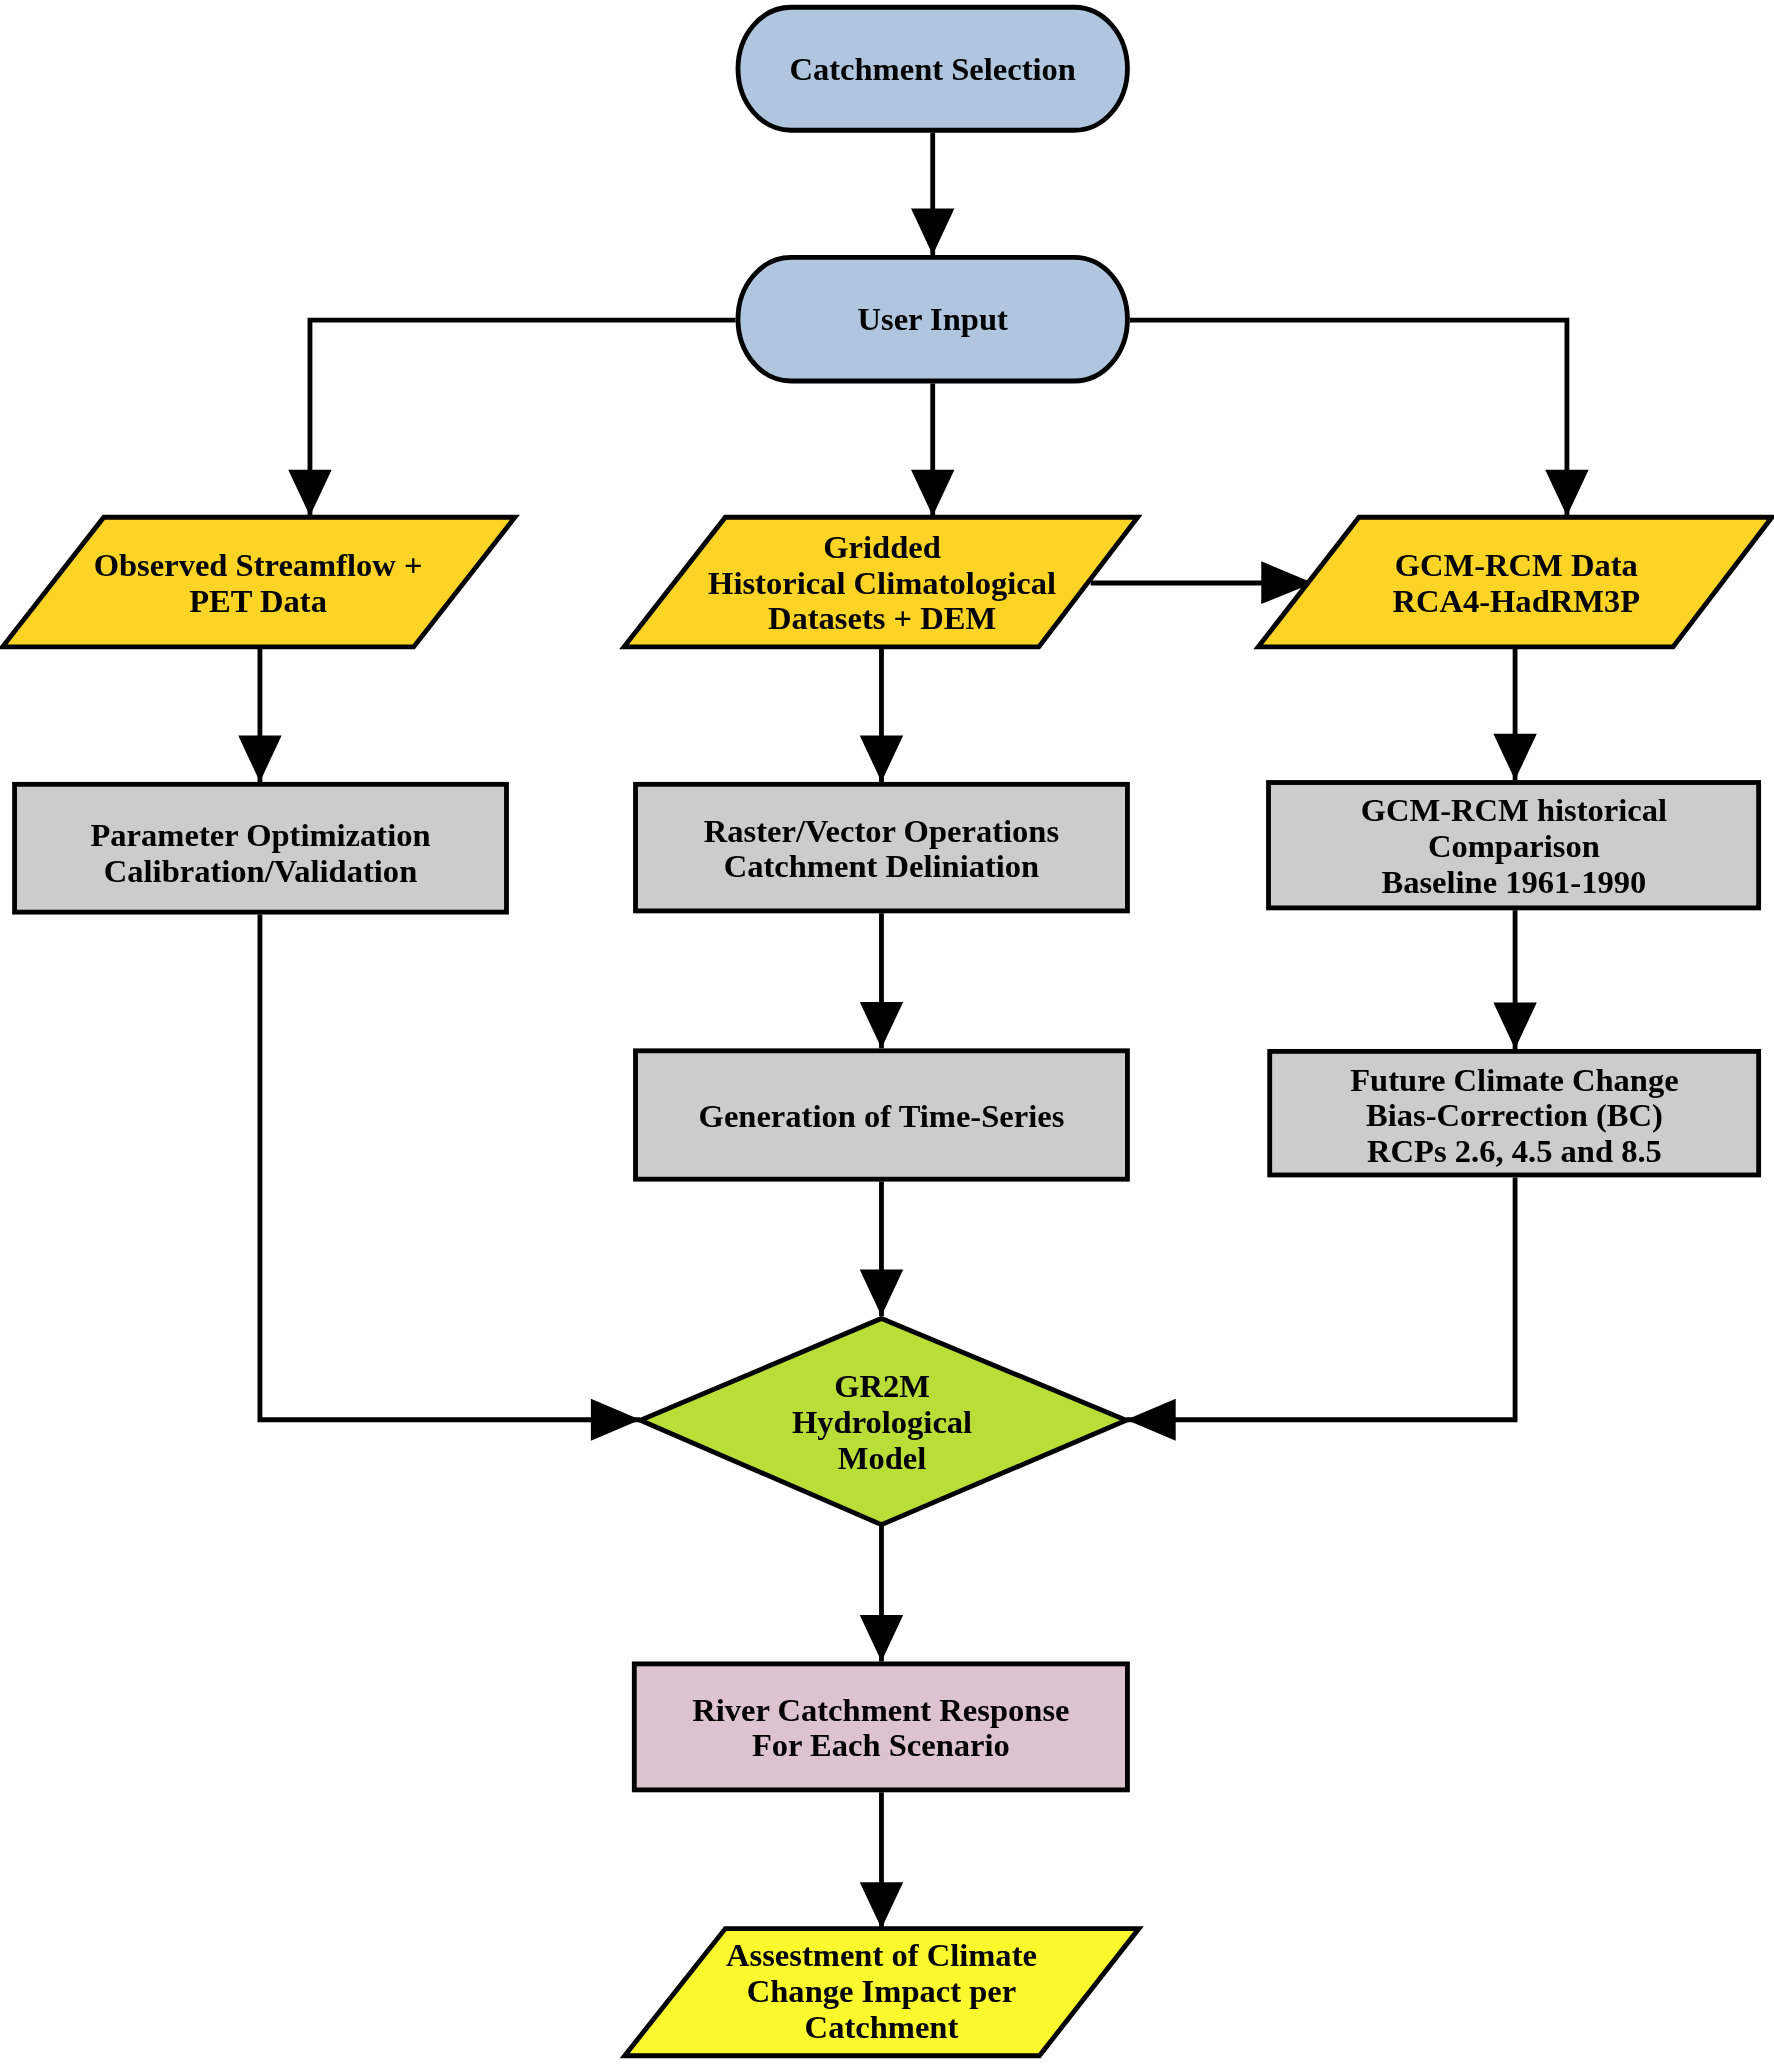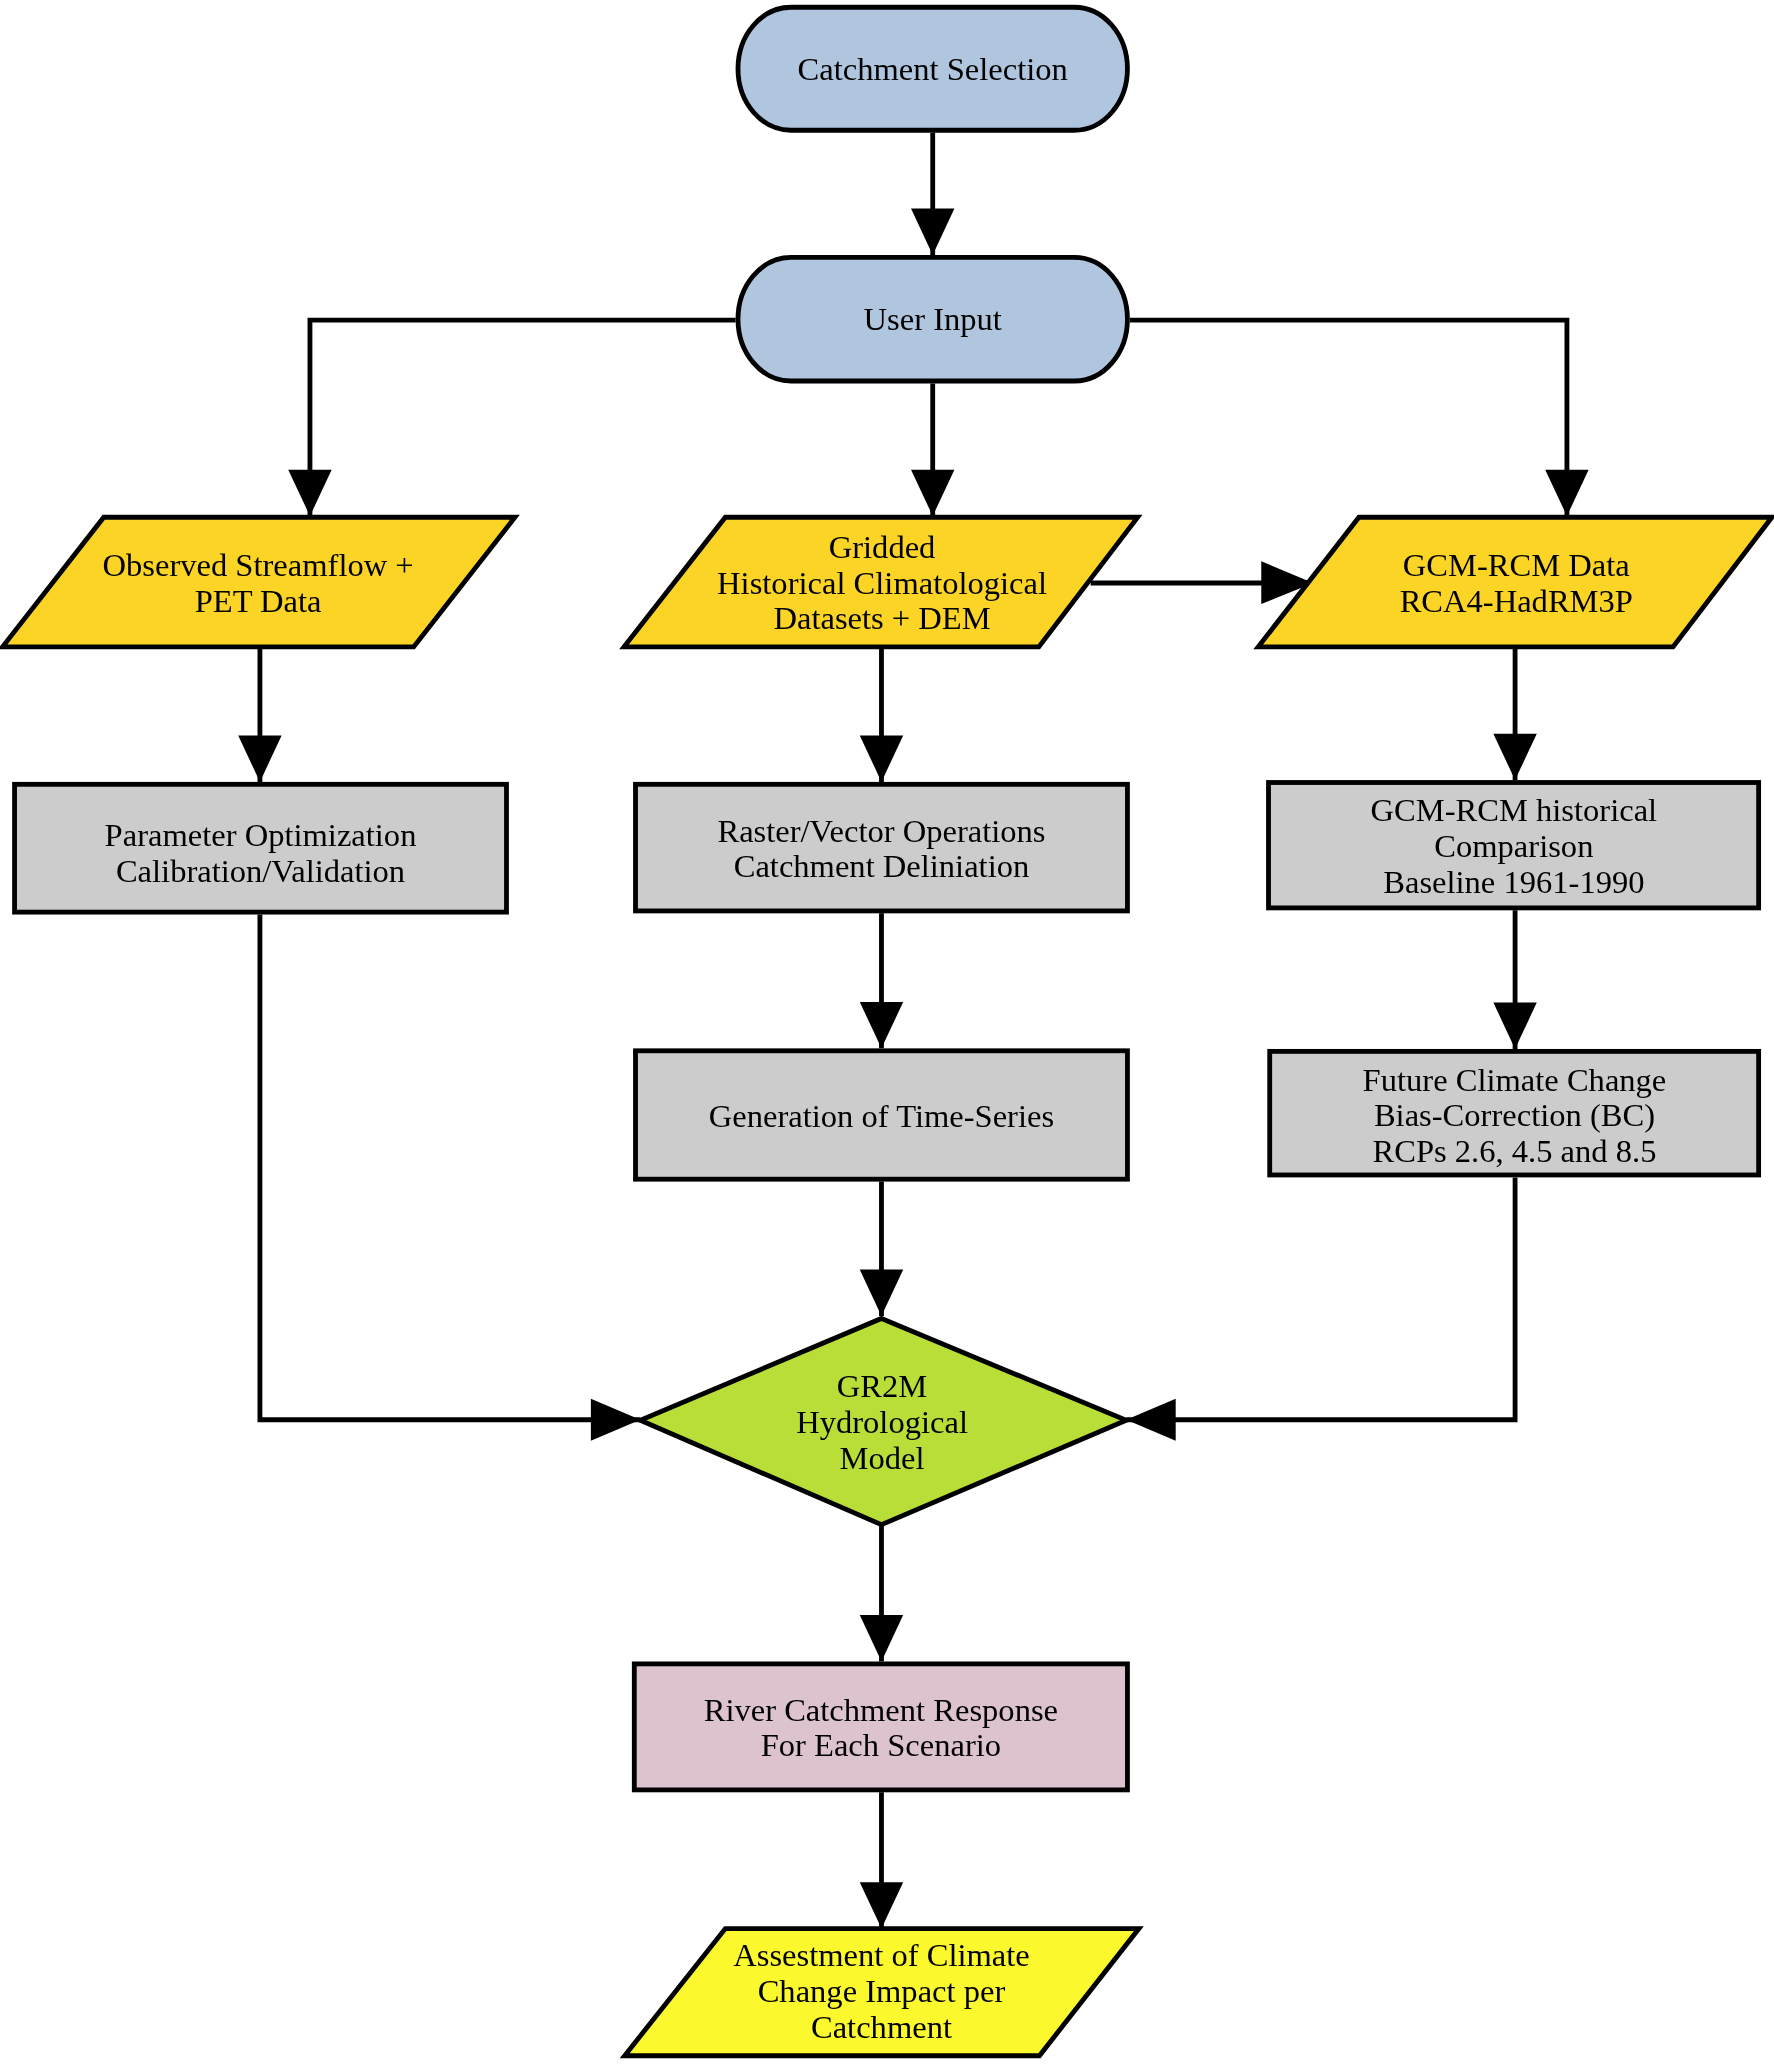--- a/index.html
+++ b/index.html
@@ -1,19 +1,19 @@
 <!DOCTYPE html>
 <html style="font-size:9.6px"><head>
 <meta charset="utf-8">
 <title>Hydrological Modelling Workflow Flowchart</title>
 <style>
   html,body{margin:0;padding:0;background:#ffffff;}
   body{width:1775px;height:2066px;overflow:hidden;
        font-family:"Liberation Serif","DejaVu Serif",serif;}
-  #stage{position:relative;width:1775px;height:2066px;background:#ffffff;overflow:hidden;}
+  #stage{position:relative;width:1775px;height:2066px;background:#ffffff;overflow:hidden;font-weight:bold;}
   svg#chart{position:absolute;left:0;top:0;width:1775px;height:2066px;display:block;
             shape-rendering:geometricPrecision;}
   svg#chart text{font-family:"Liberation Serif","DejaVu Serif",serif;
                  font-size:54px;fill:#000000;text-anchor:middle;}
   .shp{stroke:#000000;stroke-width:8;stroke-linejoin:miter;}
   .conn{stroke:#000000;stroke-width:8;fill:none;stroke-linecap:butt;}
   .head{fill:#000000;stroke:none;}
 </style>
 </head>
 <body>

